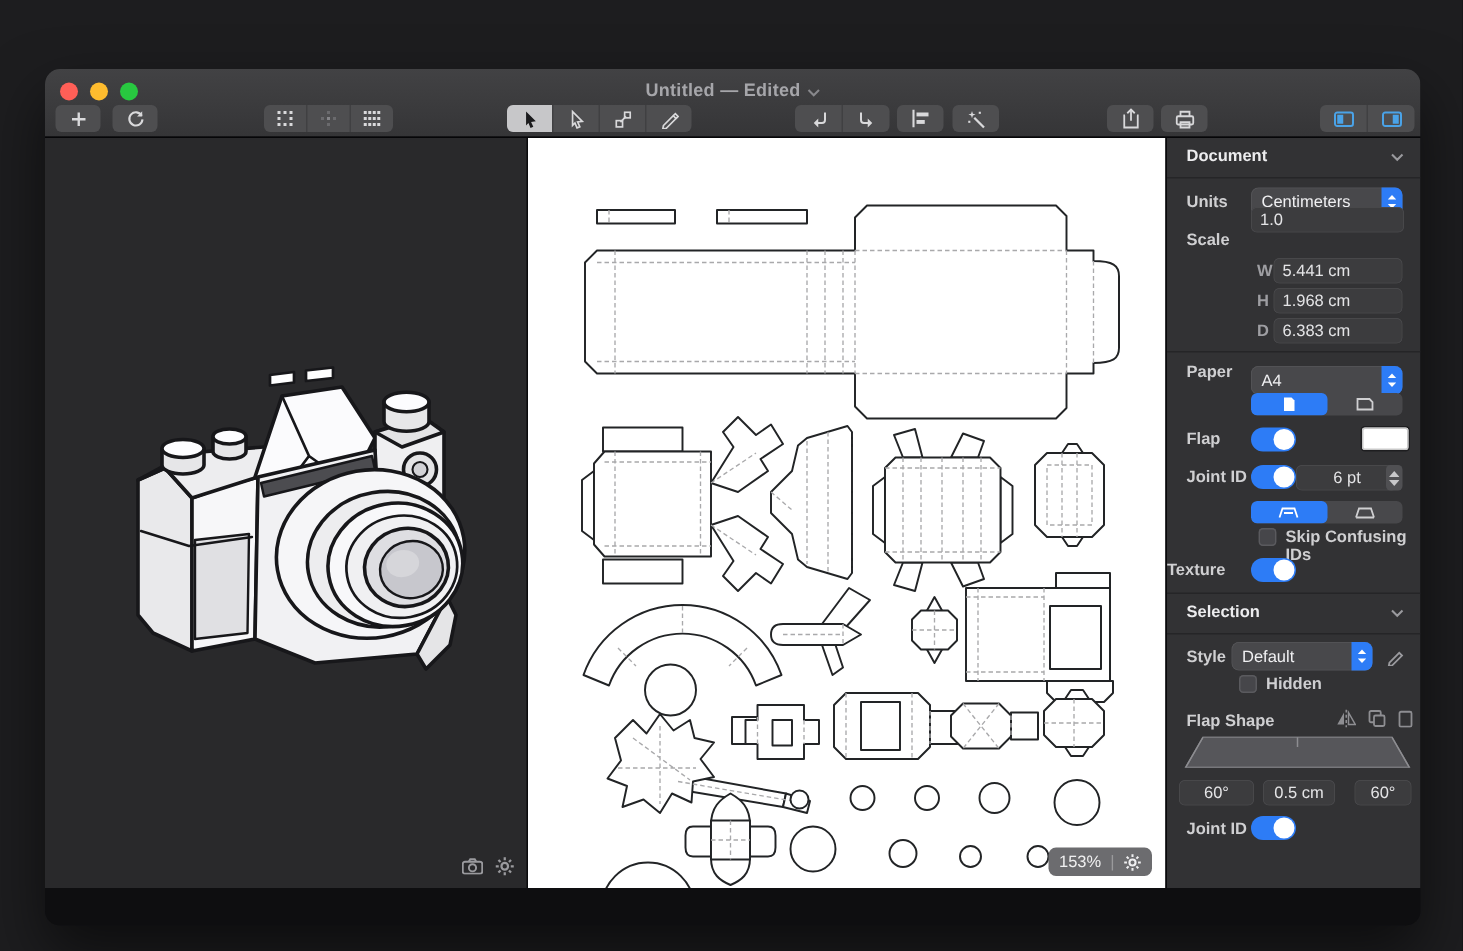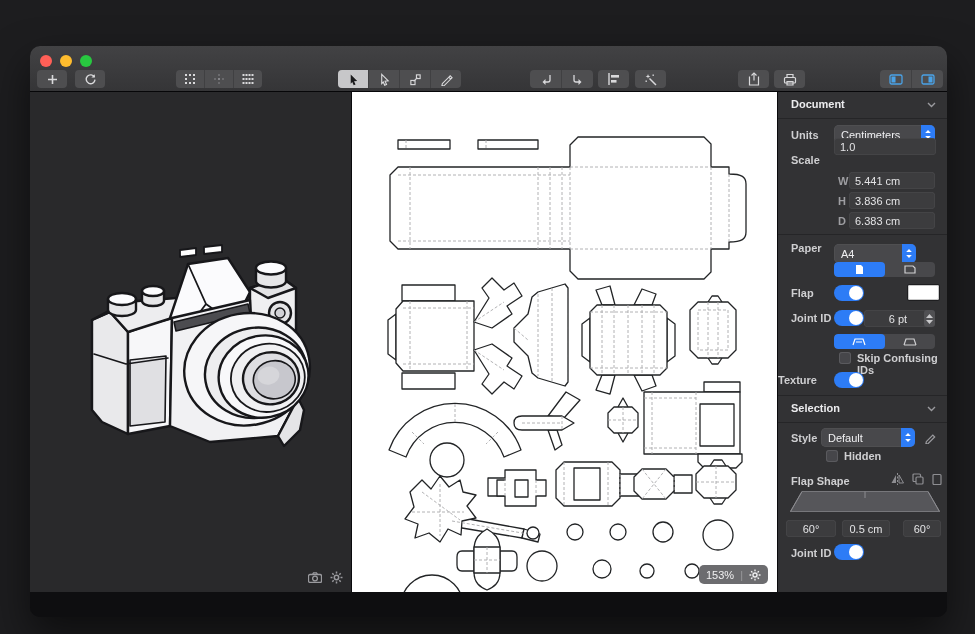--- a/index.html
+++ b/index.html
@@ -82,20 +82,23 @@
 <body>
 
 <div class="window">
 
   <div class="chrome">
     <div class="traffic">
       <span style="background:#ff5f57"></span>
       <span style="background:#febc2e"></span>
       <span style="background:#28c840"></span>
     </div>
+    <div class="title"><span>Untitled — Edited</span><svg width="9" height="6" viewBox="0 0 9 6">
+          <path d="M1,1 L4.5,4.5 L8,1" stroke="#88888c" stroke-width="1.4" fill="none"></path>
+        </svg></div>
 
     <div class="tbtn" style="left:7px;width:30px">
       <svg width="11" height="11" viewBox="0 0 11 11">
           <path d="M5.5,1 V10 M1,5.5 H10" stroke="#d9d9db" stroke-width="1.6"></path>
         </svg>
     </div>
     <div class="tbtn" style="left:45px;width:30px">
       <svg width="13" height="13" viewBox="0 0 13 13">
         <path d="M10.5,4.2 A4.4,4.4 0 1 0 11,6.6" stroke="#d9d9db" stroke-width="1.4" fill="none"></path>
         <path d="M10.8,1.2 L10.8,4.6 L7.4,4.6 Z" fill="#d9d9db"></path>
@@ -474,31 +477,31 @@
       <div class="field" style="left:56px;top:46px;width:102px">
           <span>1.0</span>
         </div>
 
       <div class="lbl" style="left:60px;top:83px;color:#9e9ea2">W</div>
       <div class="field" style="left:71px;top:80px;width:86px">
           <span>5.441 cm</span>
         </div>
       <div class="lbl" style="left:60px;top:103px;color:#9e9ea2">H</div>
       <div class="field" style="left:71px;top:100px;width:86px">
-          <span>3.836 cm</span>
+          <span>1.968 cm</span>
         </div>
       <div class="lbl" style="left:60px;top:123px;color:#9e9ea2">D</div>
       <div class="field" style="left:71px;top:120px;width:86px">
           <span>6.383 cm</span>
         </div>
 
       <div class="divider" style="top:142px"></div>
 
       <div class="lbl" style="left:13px;top:150px">Paper</div>
-      <div class="dropdown" style="left:56px;top:152px;width:82px">
+      <div class="dropdown" style="left:56px;top:152px;width:101px">
         <span>A4</span>
         <span class="dd-stepper">
             <svg width="8" height="11" viewBox="0 0 8 11">
               <path d="M4,1 L6.8,4 H1.2 Z" fill="#fff"></path>
               <path d="M4,10 L1.2,7 H6.8 Z" fill="#fff"></path>
             </svg>
           </span>
       </div>
       <div class="segctl" style="left:56px;top:170px;width:101px">
         <div class="s on">

